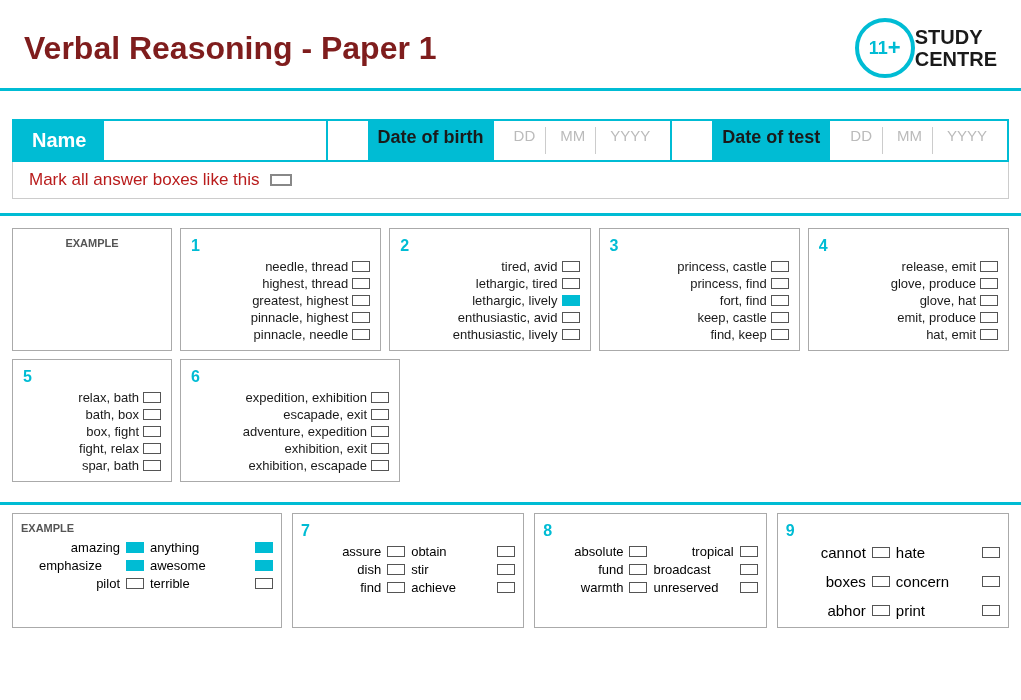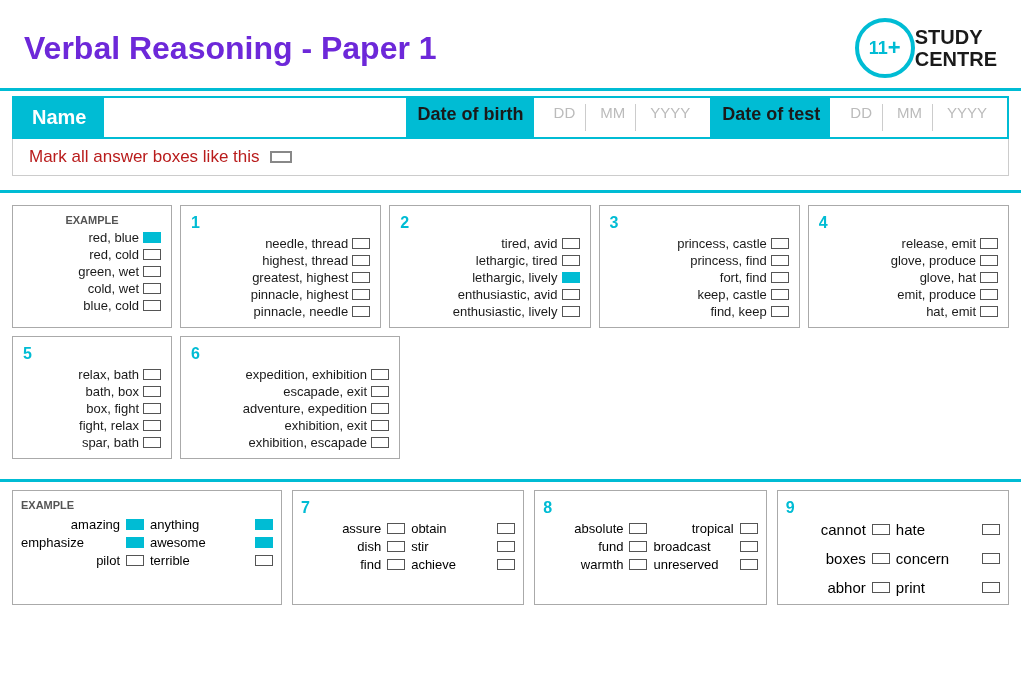--- a/index.html
+++ b/index.html
@@ -14,21 +14,21 @@
     
     .header {
       display: flex;
       align-items: center;
       justify-content: space-between;
       padding: 18px 24px 10px 24px;
     }
     .header-title {
       font-size: 32px;
       font-weight: 900;
-      color: #6d28d9;
+      color: #7f1d1d;
     }
     .logo {
       display: flex;
       align-items: center;
       gap: 0;
     }
     .logo-circle {
       width: 60px;
       height: 60px;
       border-radius: 50%;
@@ -54,21 +54,22 @@
       height: 3px;
       background: #00bcd4;
       margin: 0 0 0 0;
     }
 
     
     .info-row {
       display: flex;
       align-items: stretch;
       border: 2px solid #00bcd4;
-      margin: 5px 12px 0 12px;
+      margin: 28px 12px 0 12px;
+      gap: 40px;
     }
     .name-section {
       display: flex;
       align-items: stretch;
       flex: 1;
       border-right: 2px solid #00bcd4;
     }
     .name-label {
       background: #00bcd4;
       color: #fff;
@@ -294,42 +295,20 @@
 </div>
 
 <div class="mid-divider"></div>
 
 <div class="questions-section">
 
   <div class="questions-row">
 
     <div class="q-card example-card">
       <div class="q-example-label">EXAMPLE</div>
-      <div class="q-items">
-        <div class="q-item">
-          <span>red, blue</span>
-          <div class="ans-box teal"></div>
-        </div>
-        <div class="q-item">
-          <span>red, cold</span>
-          <div class="ans-box"></div>
-        </div>
-        <div class="q-item">
-          <span>green, wet</span>
-          <div class="ans-box"></div>
-        </div>
-        <div class="q-item">
-          <span>cold, wet</span>
-          <div class="ans-box"></div>
-        </div>
-        <div class="q-item">
-          <span>blue, cold</span>
-          <div class="ans-box"></div>
-        </div>
-      </div>
     </div>
 
     <div class="q-card">
       <div class="q-number">1</div>
       <div class="q-items">
         <div class="q-item">
           <span>needle, thread</span>
           <div class="ans-box"></div>
         </div>
         <div class="q-item">
@@ -492,21 +471,21 @@
   <div class="bottom-row">
 
     <div class="bottom-card example-card-bottom">
       <div class="example-label-bottom">EXAMPLE</div>
       <div style="display:grid; grid-template-columns: 1fr auto 1fr auto; gap: 3px 6px; align-items: center; font-size: 13px;">
         <span style="text-align:right">amazing</span>
         <div class="ans-box teal"></div>
         <span style="text-align:left">anything</span>
         <div class="ans-box teal"></div>
 
-        <span style="text-align:left">emphasize</span>
+        <span style="text-align:center">emphasize</span>
         <div class="ans-box teal"></div>
         <span style="text-align:left">awesome</span>
         <div class="ans-box teal"></div>
 
         <span style="text-align:right">pilot</span>
         <div class="ans-box"></div>
         <span style="text-align:left">terrible</span>
         <div class="ans-box"></div>
       </div>
     </div>

